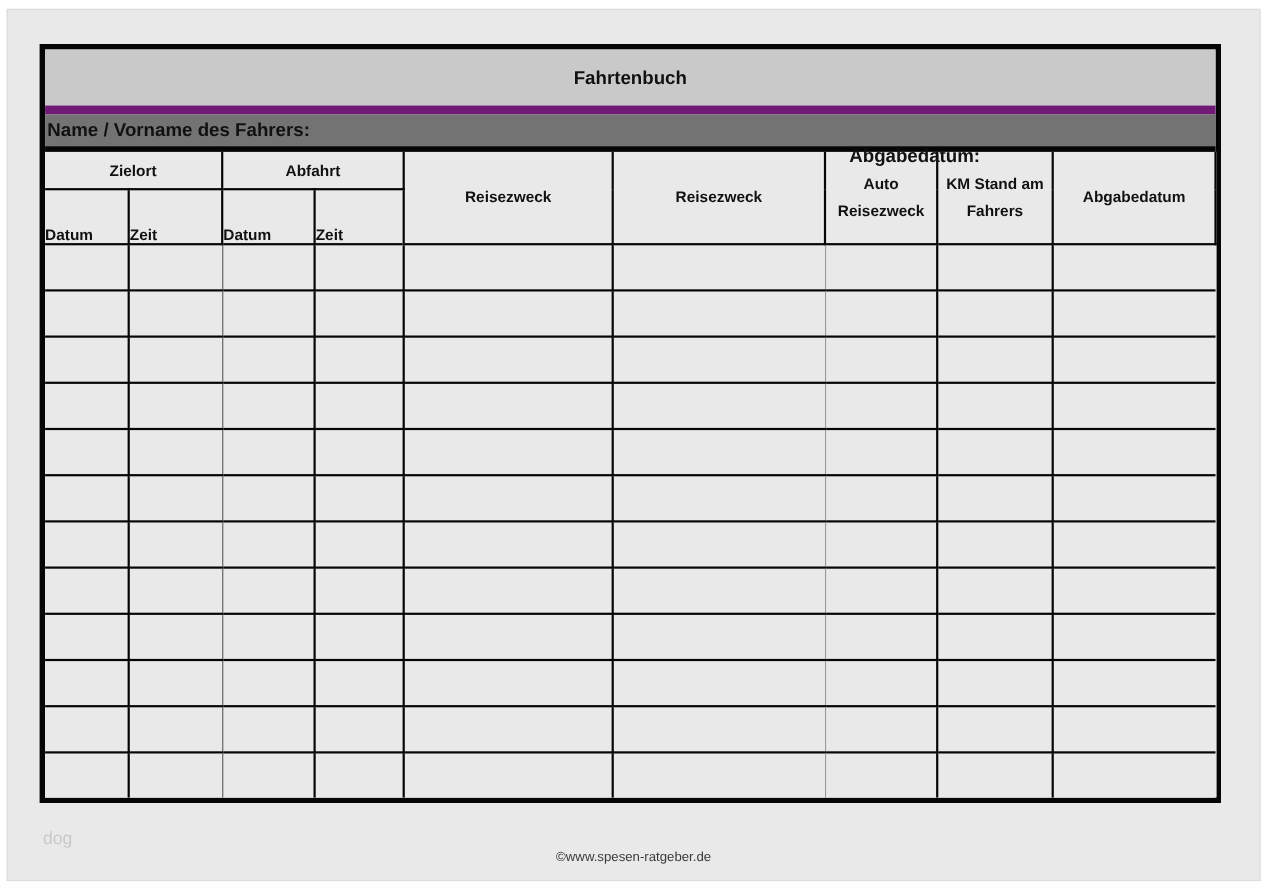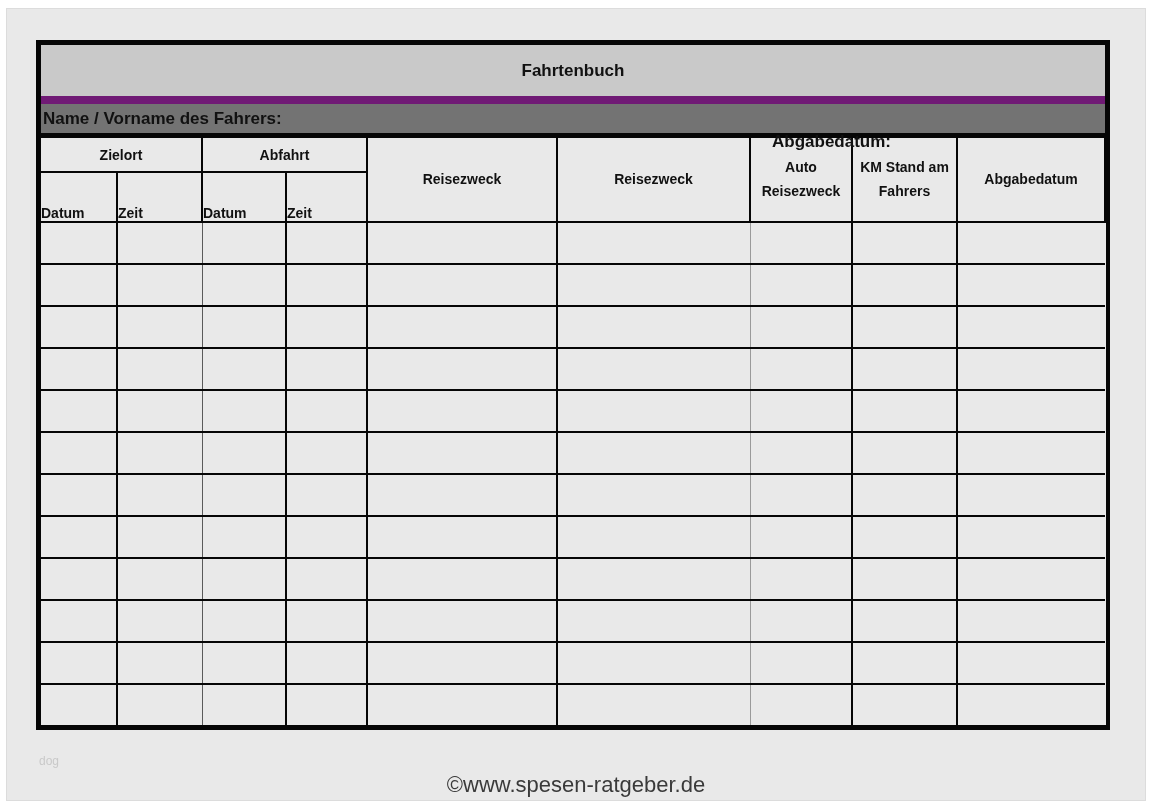--- a/index.html
+++ b/index.html
@@ -14,21 +14,21 @@
   }
   .canvas {
     position: absolute;
     left: 6px; top: 8px; right: 6px; bottom: 6px;
     background: #e9e9e9;
     border: 1px solid #dcdcdc;
   }
   .watermark {
     position: absolute;
     left: 32px; top: 745px;
-    font-size: 12px;
+    font-size: 16px;
     color: #c9c9c9;
   }
   .formwrap {
     position: absolute;
     left: 29px; top: 31px;
     width: 1064px;
     border: 5px solid #060606;
     background: #e9e9e9;
   }
   .titlebar {
@@ -104,21 +104,21 @@
   tbody td.bc2 { border-right: 1px solid #5a5a5a; }
   tbody td.bc6 { border-right: 1px solid #9a9a9a; }
   tbody td.bc9 { border-right: none; }
   tbody tr:last-child td { border-bottom: none; }
 
   .footer {
     position: absolute;
     left: 0; right: 0;
     top: 763px;
     text-align: center;
-    font-size: 22px;
+    font-size: 12px;
     color: #3a3a3a;
   }
 </style>
 </head>
 <body>
 
 <div class="canvas">
 
   <div class="watermark">dog</div>
 

